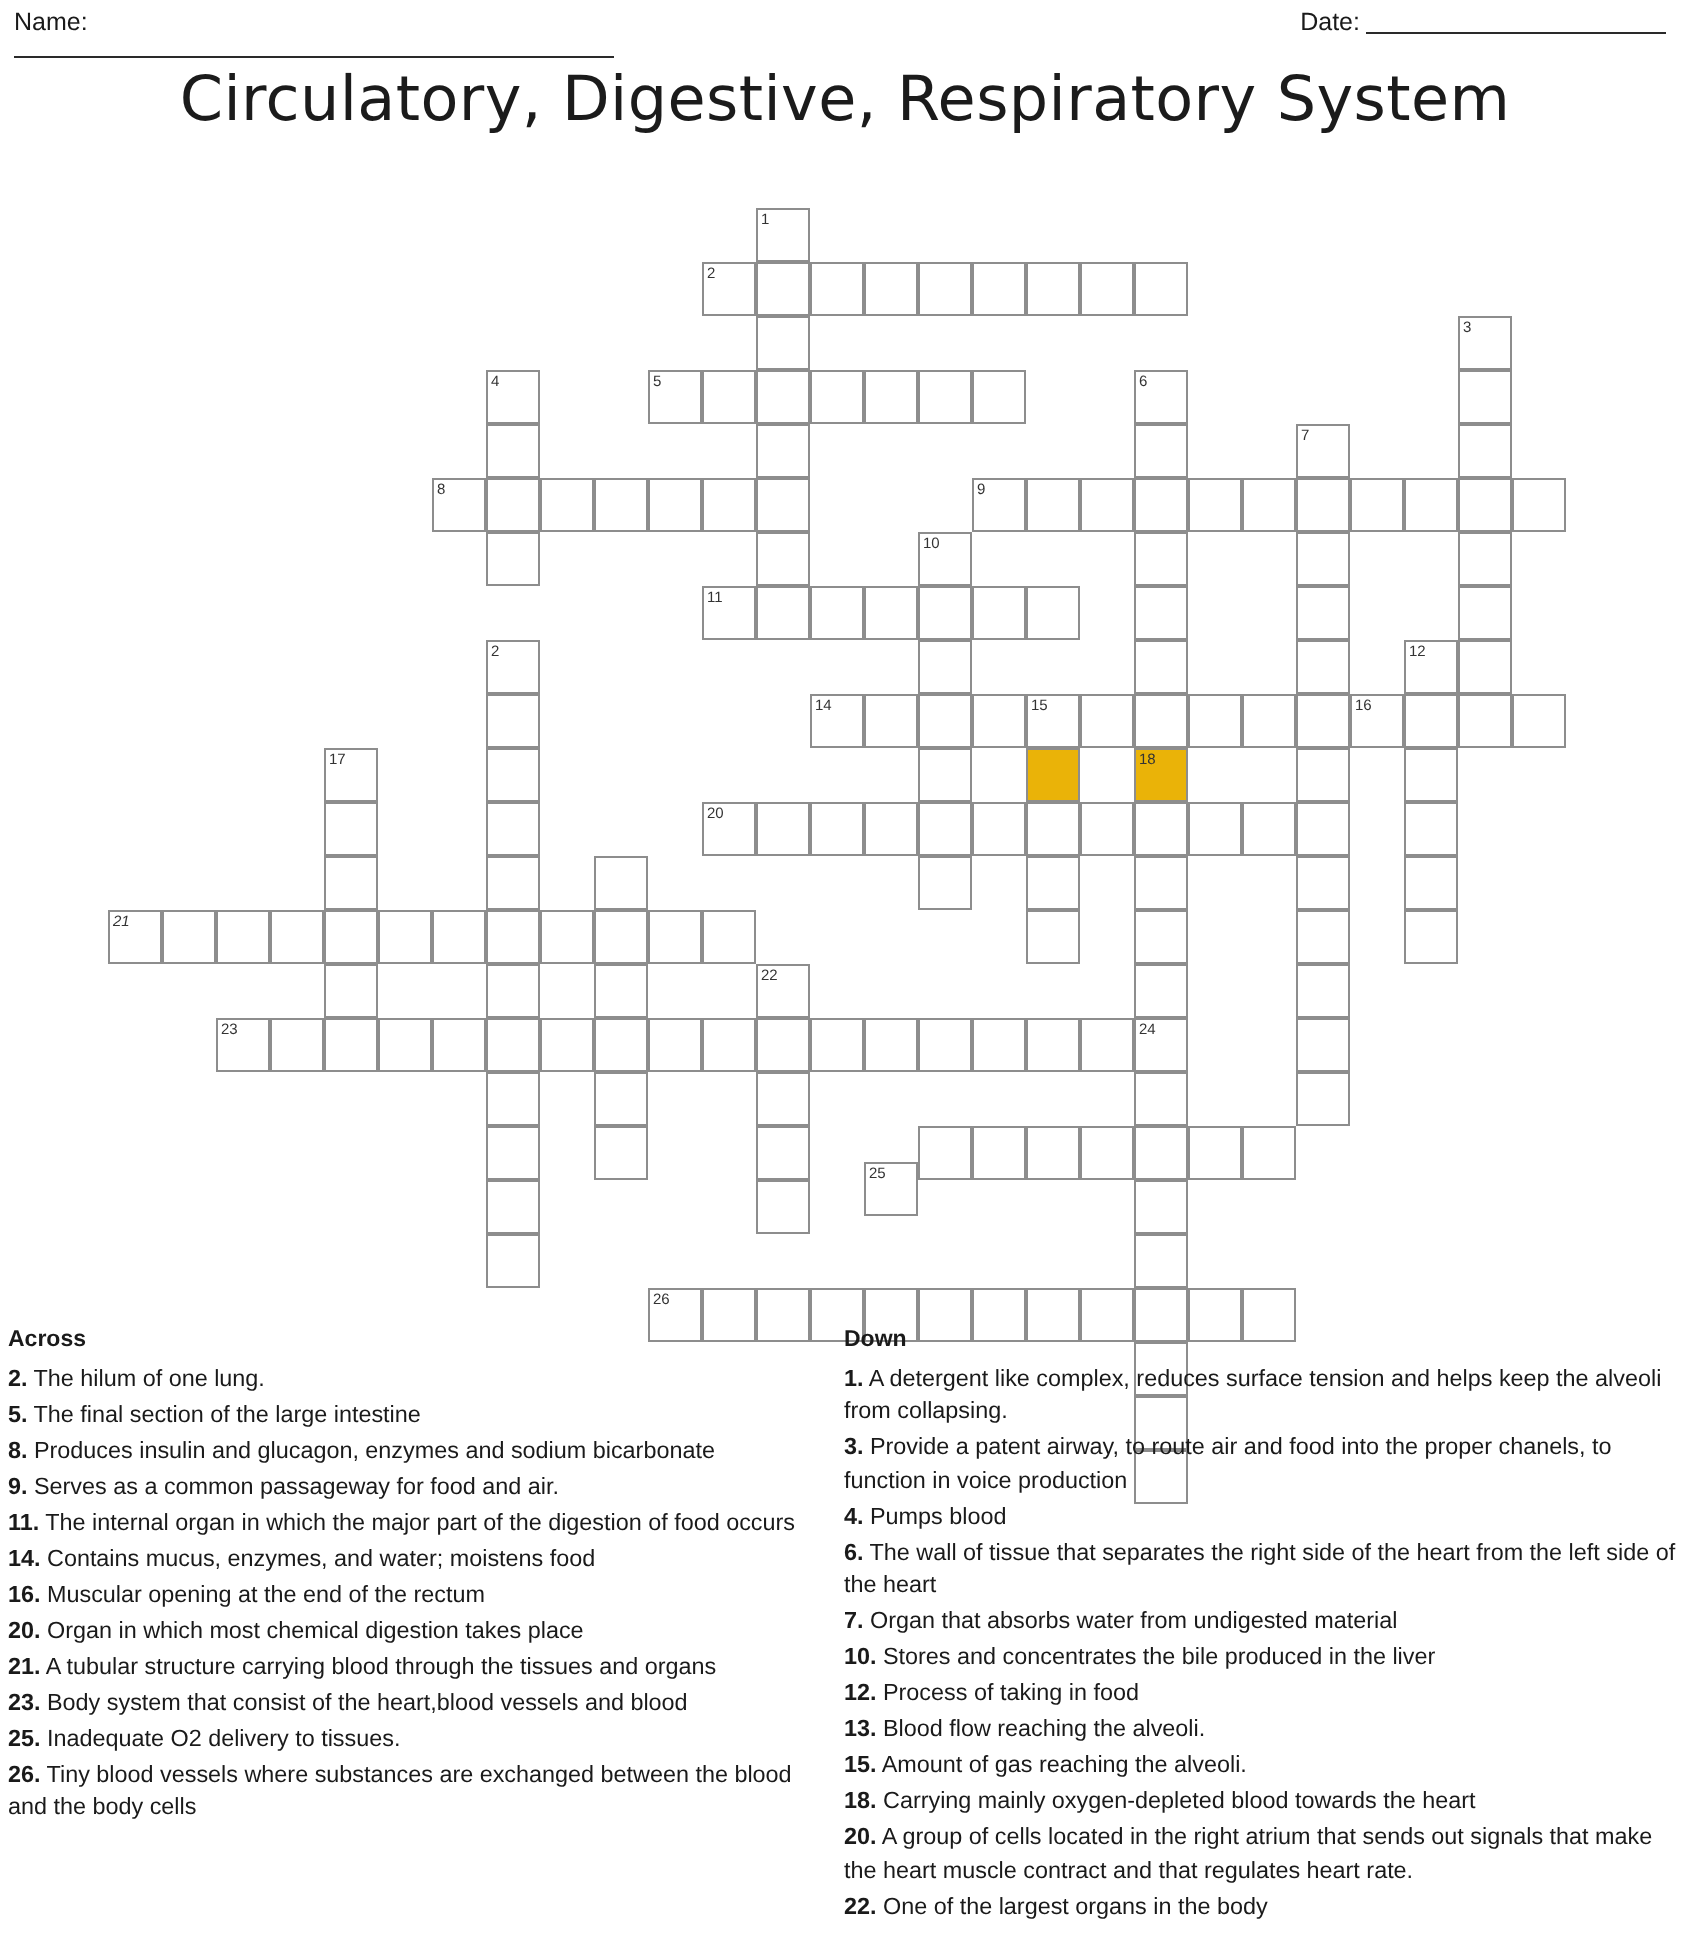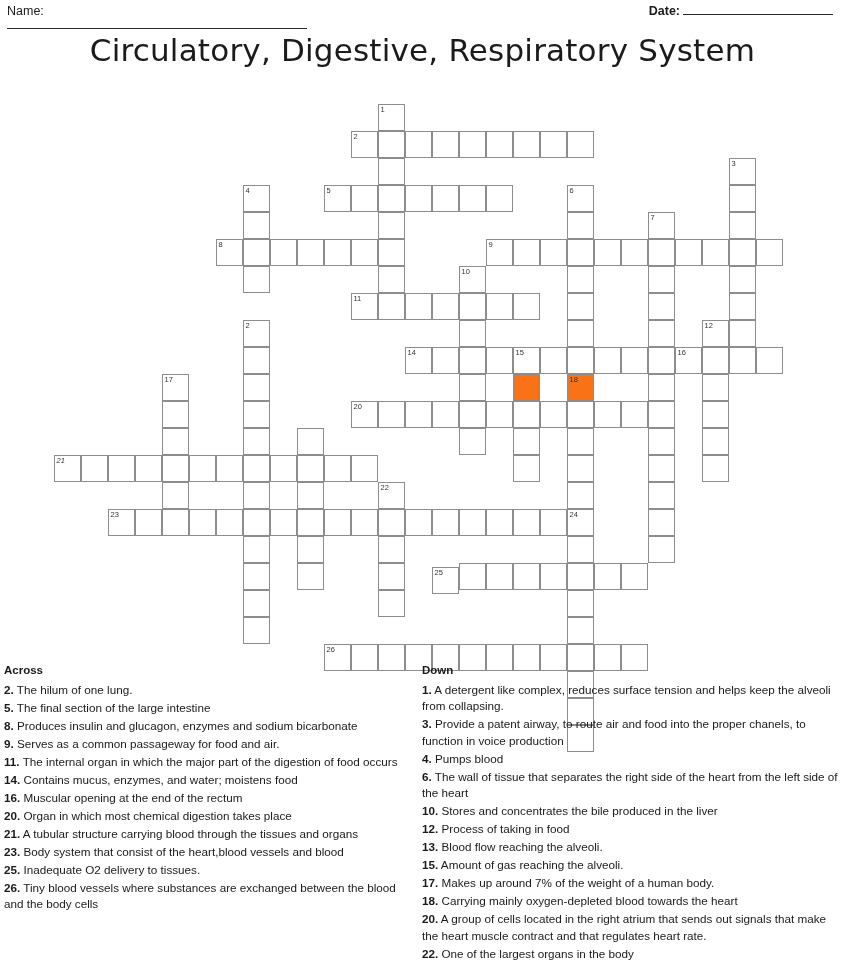--- a/index.html
+++ b/index.html
@@ -14,21 +14,21 @@
   .page { position: relative; width: 845px; height: 970px; }
 
   
   .namedate {
     position: absolute; top: 0; left: 0; width: 845px;
     display: flex; align-items: flex-start;
     padding: 4px 8px 0 4px;
     font-size: 12.5px;
   }
   .nd-left { display: flex; align-items: baseline; flex-direction: column; }
-  .nd-right { display: flex; align-items: flex-start; margin-left: auto; padding-right: 4px; font-weight: bold; }
+  .nd-right { display: flex; align-items: center; margin-left: auto; padding-right: 4px; }
   .nd-label { font-size: 12.5px; }
   .nd-rule {
     display: inline-block;
     border-bottom: 1px solid #2a2a2a;
     margin-left: 3px;
     height: 11px;
   }
   .nd-rule.name { width: 300px; }
   .nd-rule.date { width: 150px; }
 
@@ -48,21 +48,21 @@
     position: absolute;
     left: 0; top: 104px;
     width: 845px; height: 548px;
   }
   .cell {
     position: absolute;
     width: 27px; height: 27px;
     border: 1px solid #8d8d8d;
     background: #ffffff;
   }
-  .cell.shaded { background: #f97316; }
+  .cell.shaded { background: #eab308; }
   .cell .num {
     position: absolute;
     left: 1.5px; top: 0px;
     font-size: 7.5px;
     line-height: 9px;
     color: #333;
     font-family: "Liberation Sans", sans-serif;
   }
 
   
@@ -316,21 +316,21 @@
         <span class="num">24</span>
       </div>
       <div class="cell" style="left: 567px; top: 432px;"></div>
       <div class="cell" style="left: 567px; top: 459px;"></div>
       <div class="cell" style="left: 567px; top: 486px;"></div>
       <div class="cell" style="left: 567px; top: 513px;"></div>
       <div class="cell" style="left: 567px; top: 540px;"></div>
       <div class="cell" style="left: 567px; top: 567px;"></div>
       <div class="cell" style="left: 567px; top: 594px;"></div>
       <div class="cell" style="left: 567px; top: 621px;"></div>
-      <div class="cell" style="left: 432px; top: 463px;">
+      <div class="cell" style="left: 432px; top: 477px;">
         <span class="num">25</span>
       </div>
       <div class="cell" style="left: 459px; top: 459px;"></div>
       <div class="cell" style="left: 486px; top: 459px;"></div>
       <div class="cell" style="left: 513px; top: 459px;"></div>
       <div class="cell" style="left: 540px; top: 459px;"></div>
       <div class="cell" style="left: 594px; top: 459px;"></div>
       <div class="cell" style="left: 621px; top: 459px;"></div>
       <div class="cell" style="left: 324px; top: 540px;">
         <span class="num">26</span>
@@ -365,25 +365,25 @@
           <p class="clue"><b>26.</b><span> Tiny blood vessels where substances are exchanged between the blood and the body cells</span></p>
         </div>
     </div>
     <div class="clue-col right">
       <div class="clue-head">Down</div>
       <div id="down-list">
           <p class="clue"><b>1.</b><span> A detergent like complex, reduces surface tension and helps keep the alveoli from collapsing.</span></p>
           <p class="clue"><b>3.</b><span> Provide a patent airway, to route air and food into the proper chanels, to function in voice production</span></p>
           <p class="clue"><b>4.</b><span> Pumps blood</span></p>
           <p class="clue"><b>6.</b><span> The wall of tissue that separates the right side of the heart from the left side of the heart</span></p>
+          <p class="clue"><b>7.</b><span> Organ that absorbs water from undigested material</span></p>
           <p class="clue"><b>10.</b><span> Stores and concentrates the bile produced in the liver</span></p>
           <p class="clue"><b>12.</b><span> Process of taking in food</span></p>
           <p class="clue"><b>13.</b><span> Blood flow reaching the alveoli.</span></p>
           <p class="clue"><b>15.</b><span> Amount of gas reaching the alveoli.</span></p>
-          <p class="clue"><b>17.</b><span> Makes up around 7% of the weight of a human body.</span></p>
           <p class="clue"><b>18.</b><span> Carrying mainly oxygen-depleted blood towards the heart</span></p>
           <p class="clue"><b>20.</b><span> A group of cells located in the right atrium that sends out signals that make the heart muscle contract and that regulates heart rate.</span></p>
           <p class="clue"><b>22.</b><span> One of the largest organs in the body</span></p>
         </div>
     </div>
   </div>
 
 </div>
 
 </body></html>

